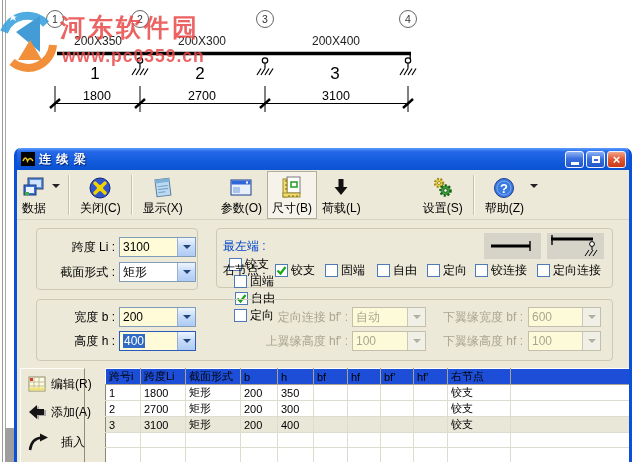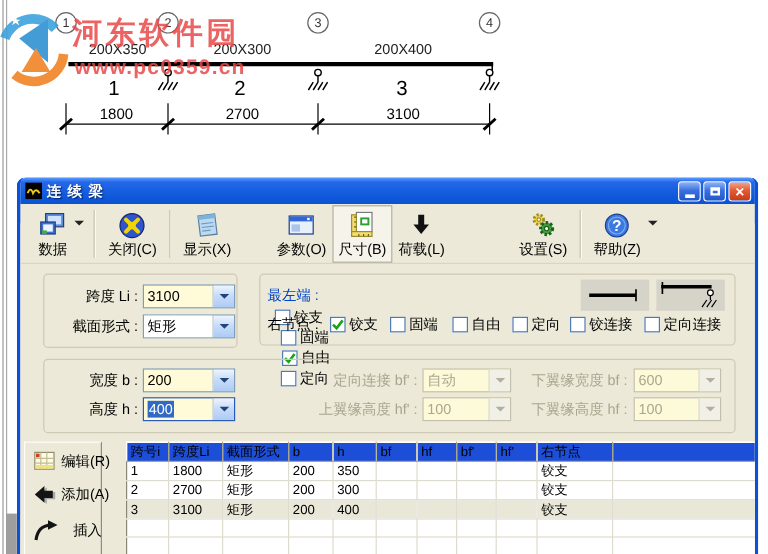--- a/index.html
+++ b/index.html
@@ -192,21 +192,21 @@
           <span class="box"></span>
         </span>
       <span class="winbtn close">
           <span>×</span>
         </span>
     </div>
 
     <div class="content">
 
       <div class="toolbar">
-        <div class="tbtn" style="margin-left:10px;">
+        <div class="tbtn" style="">
           <span class="ic">
             <svg width="24" height="24">
                 <rect x="6" y="2" width="15" height="11" fill="#5a8de0" stroke="#28406e"></rect>
             <rect x="8" y="4" width="11" height="7" fill="#cfe2ff"></rect>
             <rect x="2" y="9" width="12" height="10" fill="#3a74d8" stroke="#1c3a78"></rect>
             <rect x="4" y="11" width="8" height="6" fill="#eef4ff"></rect>
             <rect x="3" y="16" width="4" height="3" fill="#3fae3f"></rect>
               </svg>
           </span>
           <span>数据</span>

